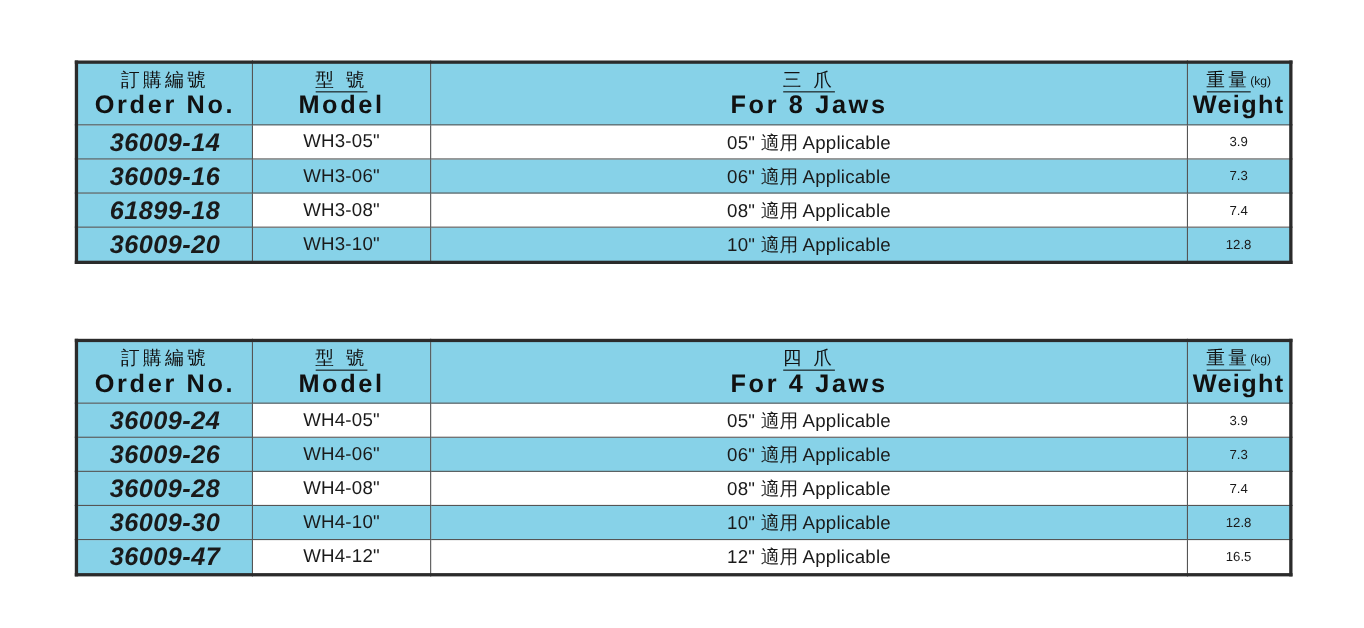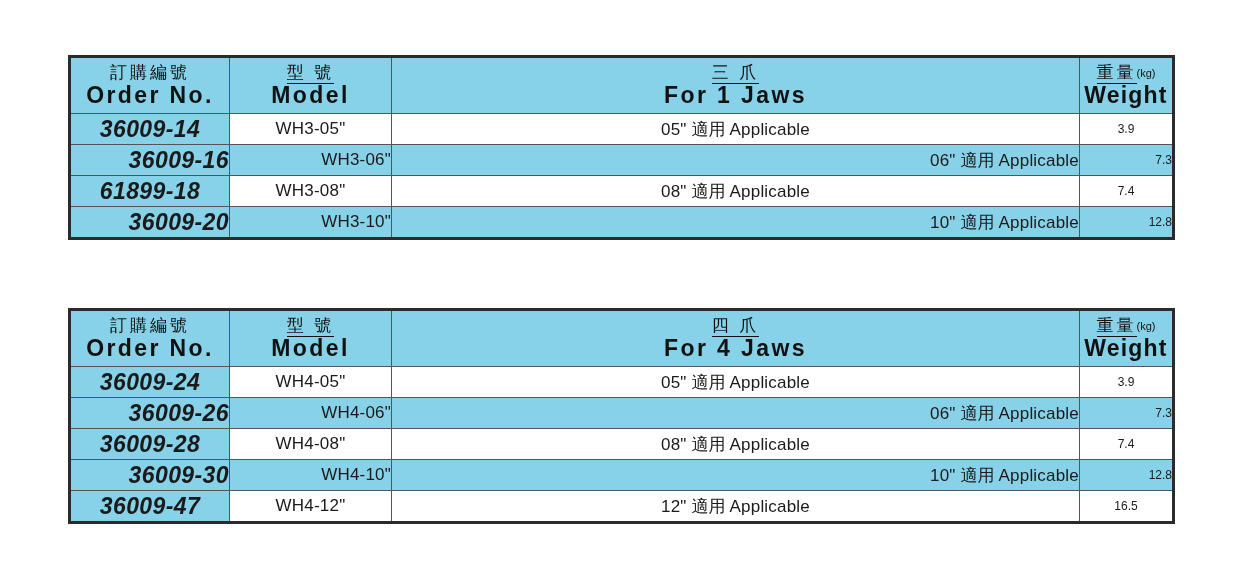--- a/index.html
+++ b/index.html
@@ -83,21 +83,21 @@
     font-weight: 400;
     vertical-align: 1px;
   }
 
   
   tbody td {
     height: 30px;
     font-size: 17px;
     background: #ffffff;
   }
-  tbody tr.stripe td { background: #87d2e8; text-align: right; }
+  tbody tr.stripe td { background: #87d2e8; }
 
   td.order {
     background: #87d2e8 !important;
     font-weight: bold;
     font-style: italic;
     font-size: 23px;
     letter-spacing: 0.4px;
   }
   td.model { font-size: 17px; letter-spacing: 0.2px; }
   td.jaws  { font-size: 17px; }
@@ -124,21 +124,21 @@
         <th>
           <span class="hd-cn">訂購編號</span>
           <span class="hd-en">Order No.</span>
         </th>
         <th>
           <span class="hd-cn u"><span class="ul">型 號</span></span>
           <span class="hd-en">Model</span>
         </th>
         <th>
           <span class="hd-cn u"><span class="ul">三 爪</span></span>
-          <span class="hd-en">For 1 Jaws</span>
+          <span class="hd-en">For 8 Jaws</span>
         </th>
         <th>
           <span class="hd-cn u"><span class="ul">重量</span><span class="hd-unit">(kg)</span></span>
           <span class="hd-en tight">Weight</span>
         </th>
       </tr>
     </thead>
     <tbody>
         <tr>
           <td class="order">36009-14</td>

